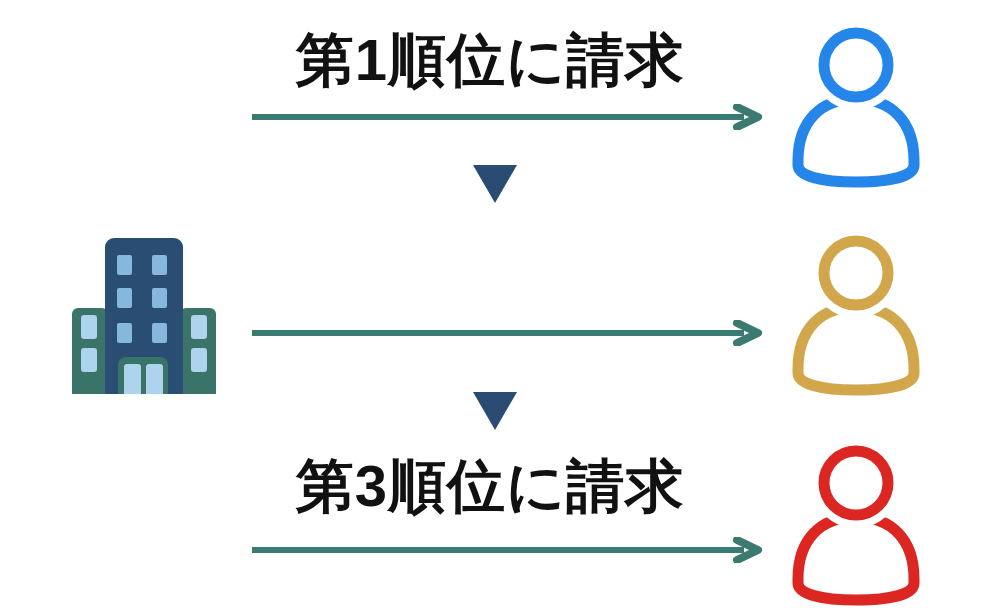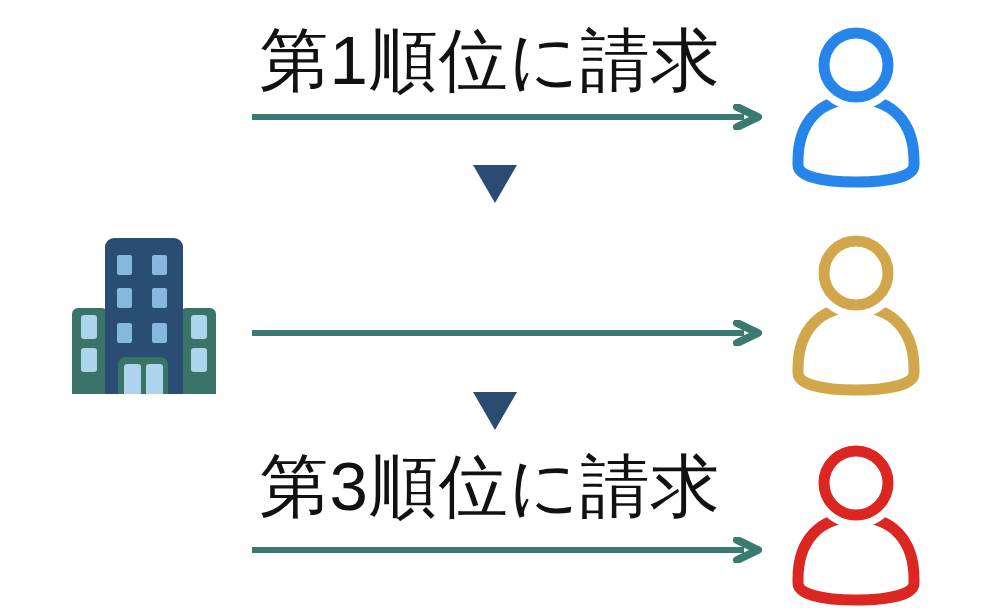--- a/index.html
+++ b/index.html
@@ -4,21 +4,21 @@
 <style>
   html,body{margin:0;padding:0;background:#fff;}
   .canvas{
     position:relative;width:996px;height:615px;background:#fff;overflow:hidden;
     font-family:"Liberation Sans","DejaVu Sans",sans-serif;
   }
   .abs{position:absolute;}
   .claim-label{
     left:240px;width:500px;height:70px;
     display:flex;align-items:center;justify-content:center;
-    font-size:69px;font-weight:400;color:#111;letter-spacing:1px;
+    font-size:58px;font-weight:700;color:#111;letter-spacing:1px;
     white-space:nowrap;line-height:1;
   }
   .label-1{top:25px;}
   .label-2{top:241px;}
   .label-3{top:451px;}
   .arrow{left:250px;width:512px;height:26px;}
   .arrow-1{top:104px;}
   .arrow-2{top:320px;}
   .arrow-3{top:537px;}
   .tri{left:473px;width:44px;height:38px;}

